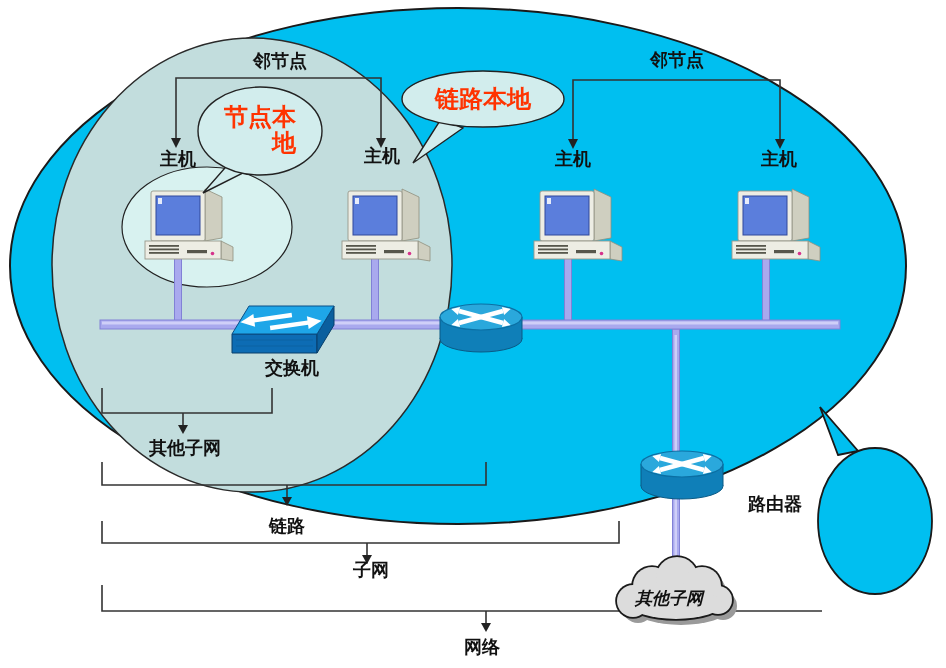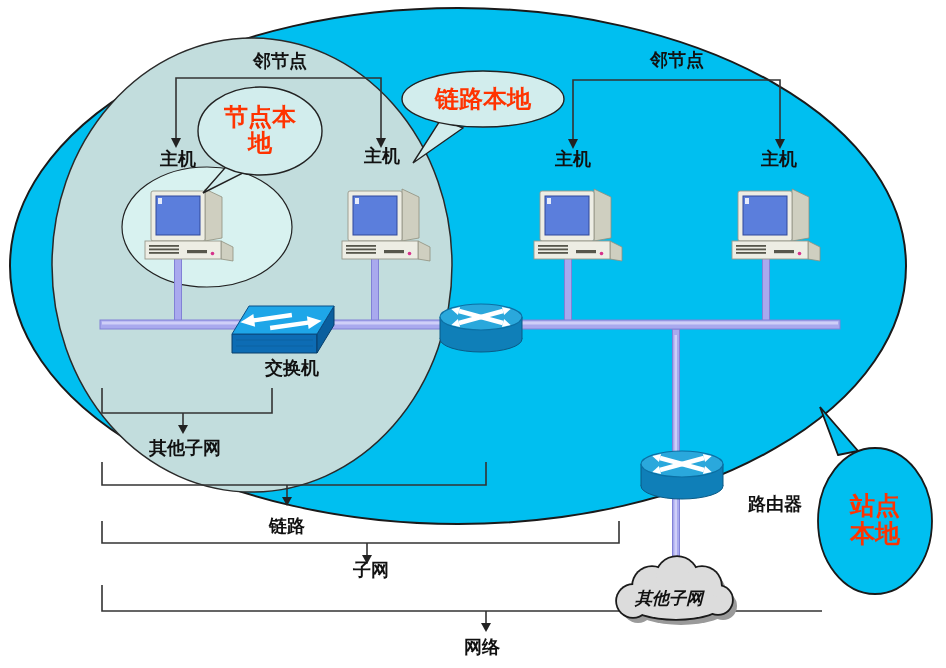--- a/index.html
+++ b/index.html
@@ -30,21 +30,21 @@
   .pc-side{fill:var(--pc-side);stroke:#8f8f7e;stroke-width:.8;}
   .pc-screen{fill:var(--pc-screen);stroke:#31499b;stroke-width:1;}
   .pc-dark{fill:#57574c;stroke:none;}
   .cloud-sh{fill:var(--cloud-shadow);}
   .cloud-ol{fill:#1a1a1a;}
   .cloud-bd{fill:var(--cloud-fill);}
   
   .lbl{
     position:absolute;transform:translateX(-50%);
     font-weight:bold;font-size:18px;color:var(--label-text);
-    white-space:nowrap;line-height:1.15;text-align:center;
+    white-space:nowrap;line-height:1.15;text-align:right;
   }
   .lbl.small{font-size:17px;font-style:italic;}
   .lbl.red{color:var(--callout-text);font-size:24px;line-height:1.1;}
   .lbl.red.site{font-size:25px;line-height:1.12;}
   .lbl .ln{display:block;}
 </style>
 </head>
 <body>
 
 <div id="stage">
@@ -208,18 +208,14 @@
 <div class="lbl" style="left:185px;top:438px">其他子网</div>
 <div class="lbl" style="left:287px;top:516px">链路</div>
 <div class="lbl" style="left:371px;top:560px">子网</div>
 <div class="lbl" style="left:482px;top:637px">网络</div>
 
 <div class="lbl red" style="left:483px;top:86px">链路本地</div>
 <div class="lbl red" style="left:260px;top:104px">
   <span class="ln">节点本</span>
   <span class="ln">地</span>
 </div>
-<div class="lbl red site" style="left:875px;top:492px">
-  <span class="ln">站点</span>
-  <span class="ln">本地</span>
+
 </div>
 
-</div>
-
 </body></html>

